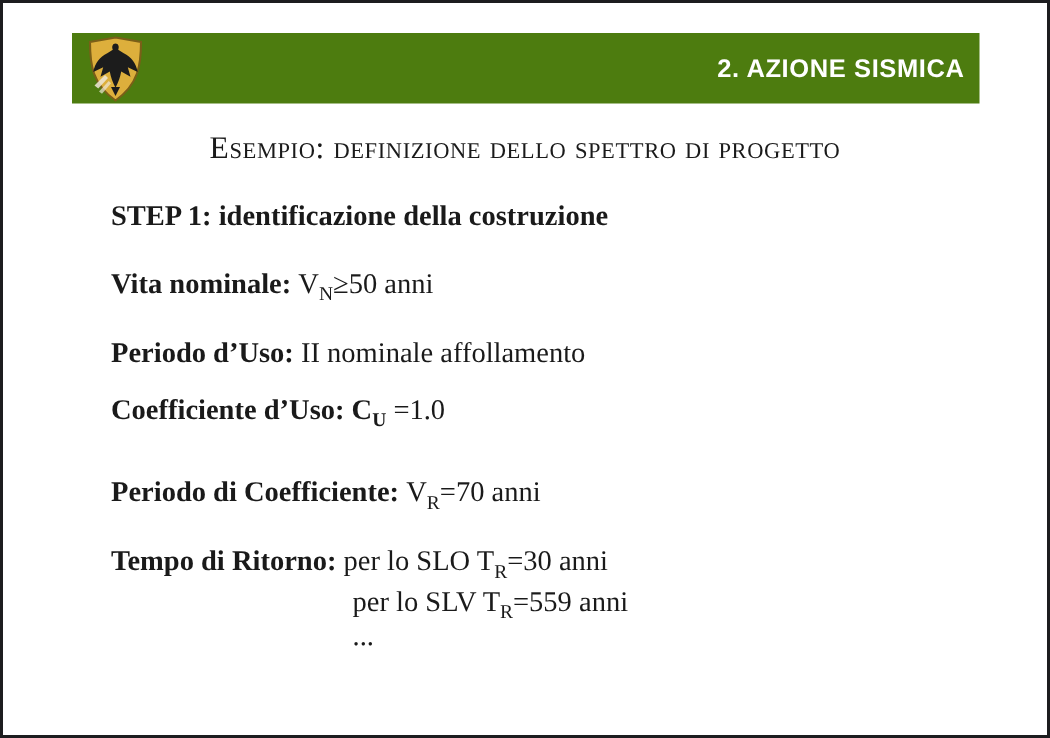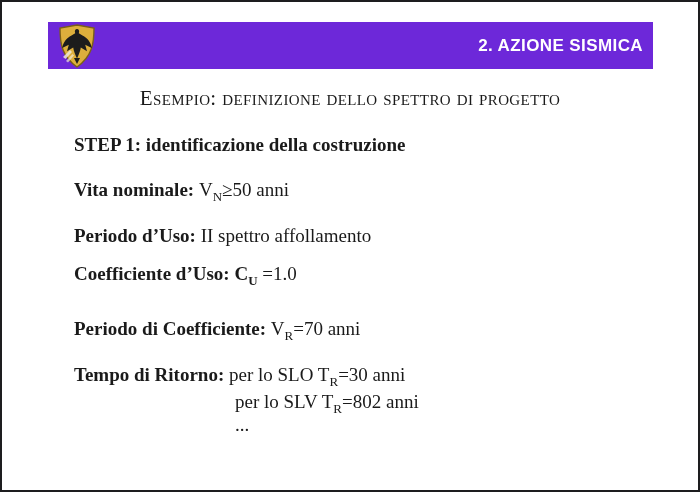--- a/index.html
+++ b/index.html
@@ -13,21 +13,21 @@
     overflow: hidden;
     font-family: "Liberation Serif", serif;
     color: #1a1a1a;
   }
   .header-bar {
     position: absolute;
     left: 46px;
     top: 20px;
     width: 605px;
     height: 47px;
-    background: #6d28d9;
+    background: #4d7c0f;
     display: flex;
     align-items: center;
     justify-content: flex-end;
     padding-right: 10px;
     box-sizing: border-box;
   }
   .header-label {
     font-family: "Liberation Sans", sans-serif;
     font-weight: bold;
     font-size: 17px;
@@ -86,21 +86,21 @@
       <path d="M17 34 L23 34 L20 40 Z" fill="#1c1c1c"></path>
     </svg>
     <span class="header-label">2. AZIONE SISMICA</span>
   </div>
 
   <div class="slide-title">Esempio: definizione dello spettro di progetto</div>
 
   <div class="content">
       <div class="line" style="top: 131px;"><span class="seg-b ">STEP 1: identificazione della costruzione</span></div>
       <div class="line" style="top: 176px;"><span class="seg-b ">Vita nominale: </span><span class="">V</span><span class="seg-sub">N</span><span class="">≥50 anni</span></div>
-      <div class="line" style="top: 222px;"><span class="seg-b ">Periodo d’Uso: </span><span class="">II spettro affollamento</span></div>
+      <div class="line" style="top: 222px;"><span class="seg-b ">Periodo d’Uso: </span><span class="">II nominale affollamento</span></div>
       <div class="line" style="top: 260px;"><span class="seg-b ">Coefficiente d’Uso: C</span><span class="seg-b seg-sub">U</span><span class=""> =1.0</span></div>
       <div class="line" style="top: 315px;"><span class="seg-b ">Periodo di Coefficiente: </span><span class="">V</span><span class="seg-sub">R</span><span class="">=70 anni</span></div>
       <div class="line" style="top: 361px;"><span class="seg-b ">Tempo di Ritorno: </span><span class="">per lo SLO T</span><span class="seg-sub">R</span><span class="">=30 anni</span></div>
-      <div class="line indent" style="top: 388px;"><span class="">per lo SLV T</span><span class="seg-sub">R</span><span class="">=802 anni</span></div>
+      <div class="line indent" style="top: 388px;"><span class="">per lo SLV T</span><span class="seg-sub">R</span><span class="">=559 anni</span></div>
       <div class="line indent" style="top: 411px;"><span class="">...</span></div>
     </div>
 
 </div>
 
 </body></html>

